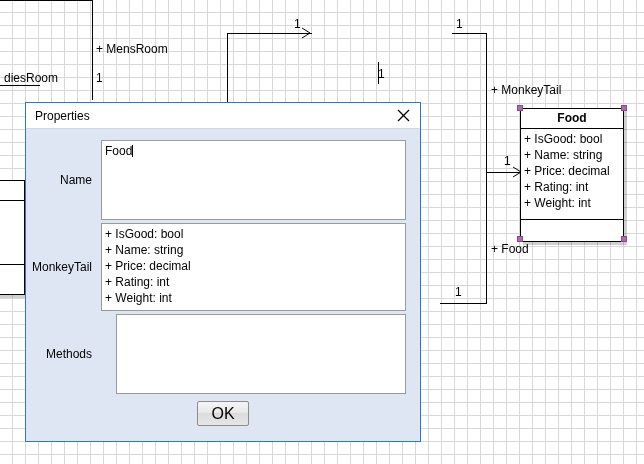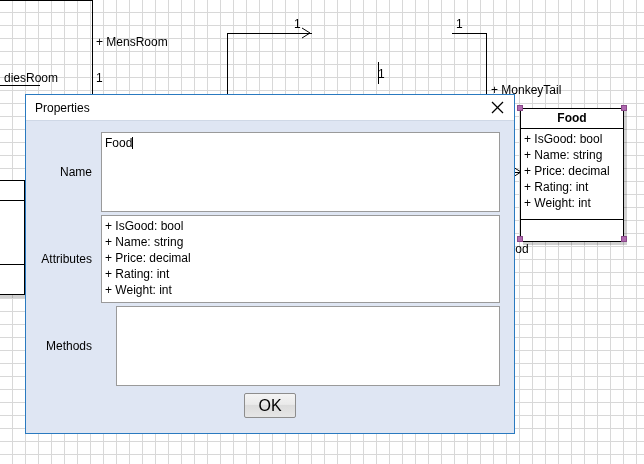--- a/index.html
+++ b/index.html
@@ -47,21 +47,21 @@
 
   
   .line-h{position:absolute;height:0;border-top:1px solid #000;}
   .line-v{position:absolute;width:0;border-left:1px solid #000;}
   .mult{position:absolute;font-size:12px;color:#000;line-height:12px;}
   .edge-label{position:absolute;font-size:12px;color:#000;line-height:12px;white-space:nowrap;}
   .arrowhead{position:absolute;width:10px;height:12px;}
 
   
   #dialog{
-    position:absolute;left:25px;top:94px;width:490px;height:340px;
+    position:absolute;left:25px;top:102px;width:396px;height:340px;
     border:1px solid #2a7ac0;box-sizing:border-box;background:#dfe6f3;
   }
   #dlg-titlebar{
     height:26px;background:#ffffff;border-bottom:1px solid #cfd8e6;
     display:flex;align-items:center;justify-content:space-between;
     padding:0 8px 0 9px;box-sizing:border-box;
   }
   #dlg-title{font-size:12px;color:#000;}
   #dlg-close{
     width:18px;height:18px;display:flex;align-items:center;justify-content:center;
@@ -148,21 +148,21 @@
       </div>
     </div>
 
     <div class="umlbox" style="left:520px;top:220px;width:104px;height:22px;border-top:none;box-shadow:3px 3px 0 rgba(0,0,0,0.18);"></div>
 
     <div class="handle" style="left:517px;top:105px;"></div>
     <div class="handle" style="left:621px;top:105px;"></div>
     <div class="handle" style="left:517px;top:236px;"></div>
     <div class="handle" style="left:621px;top:236px;"></div>
 
-    <div class="edge-label" style="left:96px;top:36px;">+ MensRoom</div>
+    <div class="edge-label" style="left:96px;top:43px;">+ MensRoom</div>
     <div class="edge-label" style="left:4px;top:72px;">diesRoom</div>
     <div class="edge-label" style="left:491px;top:84px;">+ MonkeyTail</div>
     <div class="edge-label" style="left:491px;top:243px;">+ Food</div>
 
     <div class="mult" style="left:294px;top:18px;">1</div>
     <div class="mult" style="left:456px;top:18px;">1</div>
     <div class="mult" style="left:378px;top:68px;">1</div>
     <div class="mult" style="left:96px;top:72px;">1</div>
     <div class="mult" style="left:504px;top:155px;">1</div>
     <div class="mult" style="left:455px;top:286px;">1</div>
@@ -183,21 +183,21 @@
     <div id="dlg-body">
 
       <div class="field-row" style="padding-top:11px;">
         <div class="field-label">Name</div>
         <div class="field-box" id="name-box">
           <div class="field-line"><span>Food</span><span class="caret"></span></div>
         </div>
       </div>
 
       <div class="field-row" style="padding-top:3px;">
-        <div class="field-label">Attributes</div>
+        <div class="field-label">MonkeyTail</div>
         <div class="field-box" id="attr-box">
           <div class="field-line">+ IsGood: bool</div>
           <div class="field-line">+ Name: string</div>
           <div class="field-line">+ Price: decimal</div>
           <div class="field-line">+ Rating: int</div>
           <div class="field-line">+ Weight: int</div>
         </div>
       </div>
 
       <div class="field-row" style="padding-top:3px;gap:15px;">

